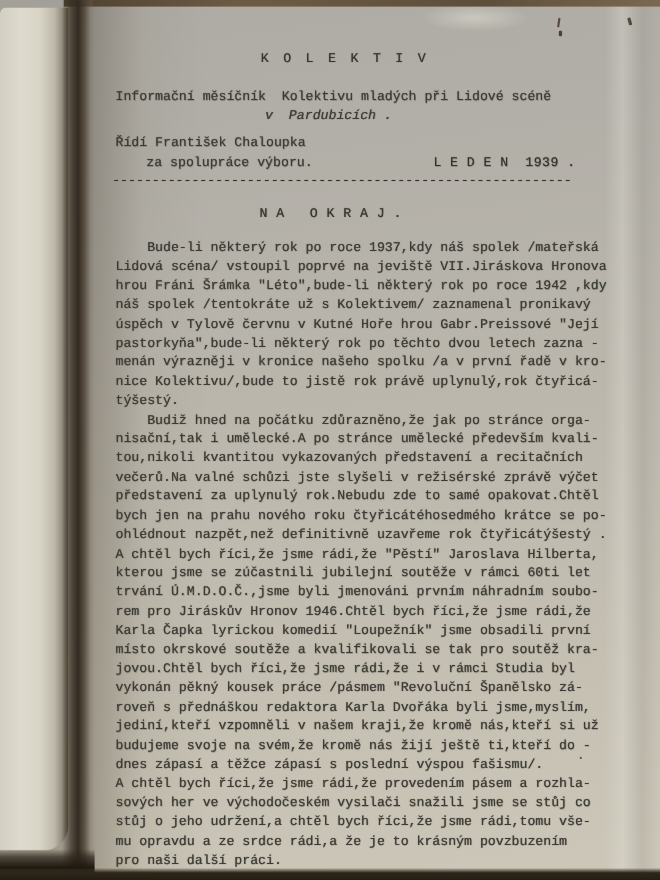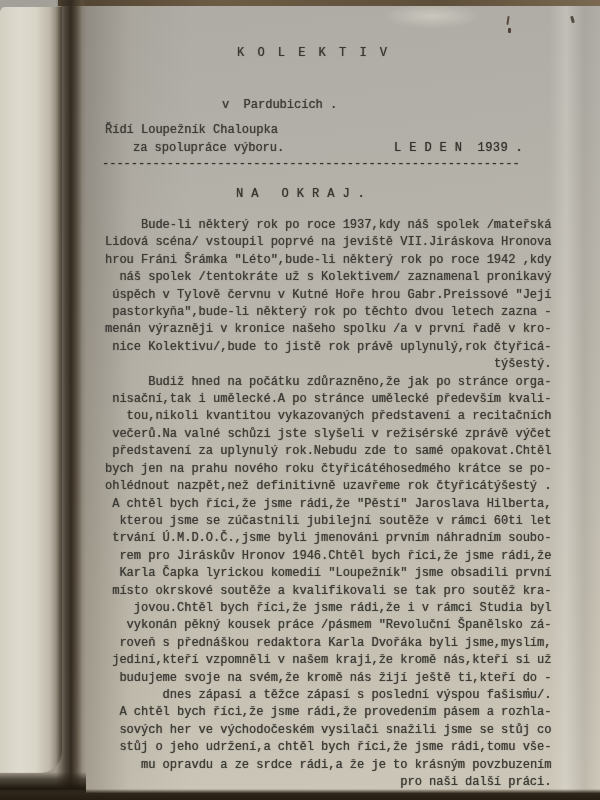--- a/index.html
+++ b/index.html
@@ -21,47 +21,48 @@
   .gutter-shadow{position:absolute;left:56px;top:0;width:30px;height:800px;
     background:linear-gradient(90deg,rgba(52,44,33,0) 0%,rgba(52,44,33,0.72) 30%,#332b20 50%,rgba(72,62,48,0.75) 70%,rgba(110,100,86,0.25) 88%,rgba(0,0,0,0) 100%);}
   .bottom-edge{position:absolute;left:0;bottom:0;width:600px;height:11px;
     background:linear-gradient(0deg,#241d13 0%,#2e261a 60%,rgba(62,52,38,0.45) 85%,rgba(0,0,0,0) 100%);}
   .bottom-left-shadow{position:absolute;left:0;bottom:0;width:86px;height:28px;
     background:linear-gradient(0deg,#1f1810 40%,rgba(44,36,25,0.7) 75%,rgba(0,0,0,0) 100%);}
   .txt{position:absolute;color:#3c3b35;font-size:12px;white-space:pre;
     text-shadow:0 0 1px rgba(62,60,54,0.75), 0.5px 0.4px 0 rgba(62,60,54,0.22);}
   .masthead-title{left:237px;top:46px;letter-spacing:3px;color:#37362f;}
   .sub1{left:105px;top:81px;}
-  .sub2{left:222px;top:98px;}
+  .sub2{left:241px;top:98px;font-style:italic;}
   .ed1{left:105px;top:123px;}
   .ed2{left:133px;top:141px;}
   .issue-date{left:394px;top:141px;letter-spacing:0.4px;color:#34332d;}
   .divider{left:102px;top:157px;color:#343028;}
   .section-heading{left:236px;top:187px;letter-spacing:0.4px;color:#37362f;font-family:Liberation Mono, monospace;}
   .body-text{left:105px;top:217px;line-height:17.4px;margin:0;
-    font-family:"Liberation Mono","DejaVu Sans Mono",monospace;text-align:right;}
+    font-family:"Liberation Mono","DejaVu Sans Mono",monospace;}
   .speck{position:absolute;border-radius:1px;}
   .speck-a{left:507px;top:16px;width:2px;height:9px;background:#5a4a40;transform:rotate(8deg);}
   .speck-b{left:508px;top:28px;width:3px;height:5px;background:#4e4238;}
   .speck-c{left:571px;top:16px;width:3px;height:7px;background:#514b42;transform:rotate(-16deg);}
   .speck-d{left:527px;top:688px;width:2px;height:2px;background:#5a554b;}
 </style>
 </head>
 <body>
 
 <div class="photo">
 
   <div class="prev-page-top"></div>
   <div class="top-edge"></div>
   <div class="prev-page-edge"></div>
   <div class="gutter-shadow"></div>
 
   <div class="txt masthead-title">K O L E K T I V</div>
+  <div class="txt sub1">Informační měsíčník  Kolektivu mladých při Lidové scéně</div>
   <div class="txt sub2">v  Pardubicích .</div>
-  <div class="txt ed1">Řídí Loupežník Chaloupka</div>
+  <div class="txt ed1">Řídí František Chaloupka</div>
   <div class="txt ed2">za spolupráce výboru.</div>
   <div class="txt issue-date">L E D E N  1939 .</div>
   <div class="txt divider">----------------------------------------------------------</div>
 
   <div class="txt section-heading">N A   O K R A J .</div>
   <pre class="txt body-text">    Bude-li některý rok po roce 1937,kdy náš spolek /mateřská
 Lidová scéna/ vstoupil poprvé na jeviště VII.Jiráskova Hronova
 hrou Fráni Šrámka "Léto",bude-li některý rok po roce 1942 ,kdy
 náš spolek /tentokráte už s Kolektivem/ zaznamenal pronikavý
 úspěch v Tylově červnu v Kutné Hoře hrou Gabr.Preissové "Její

